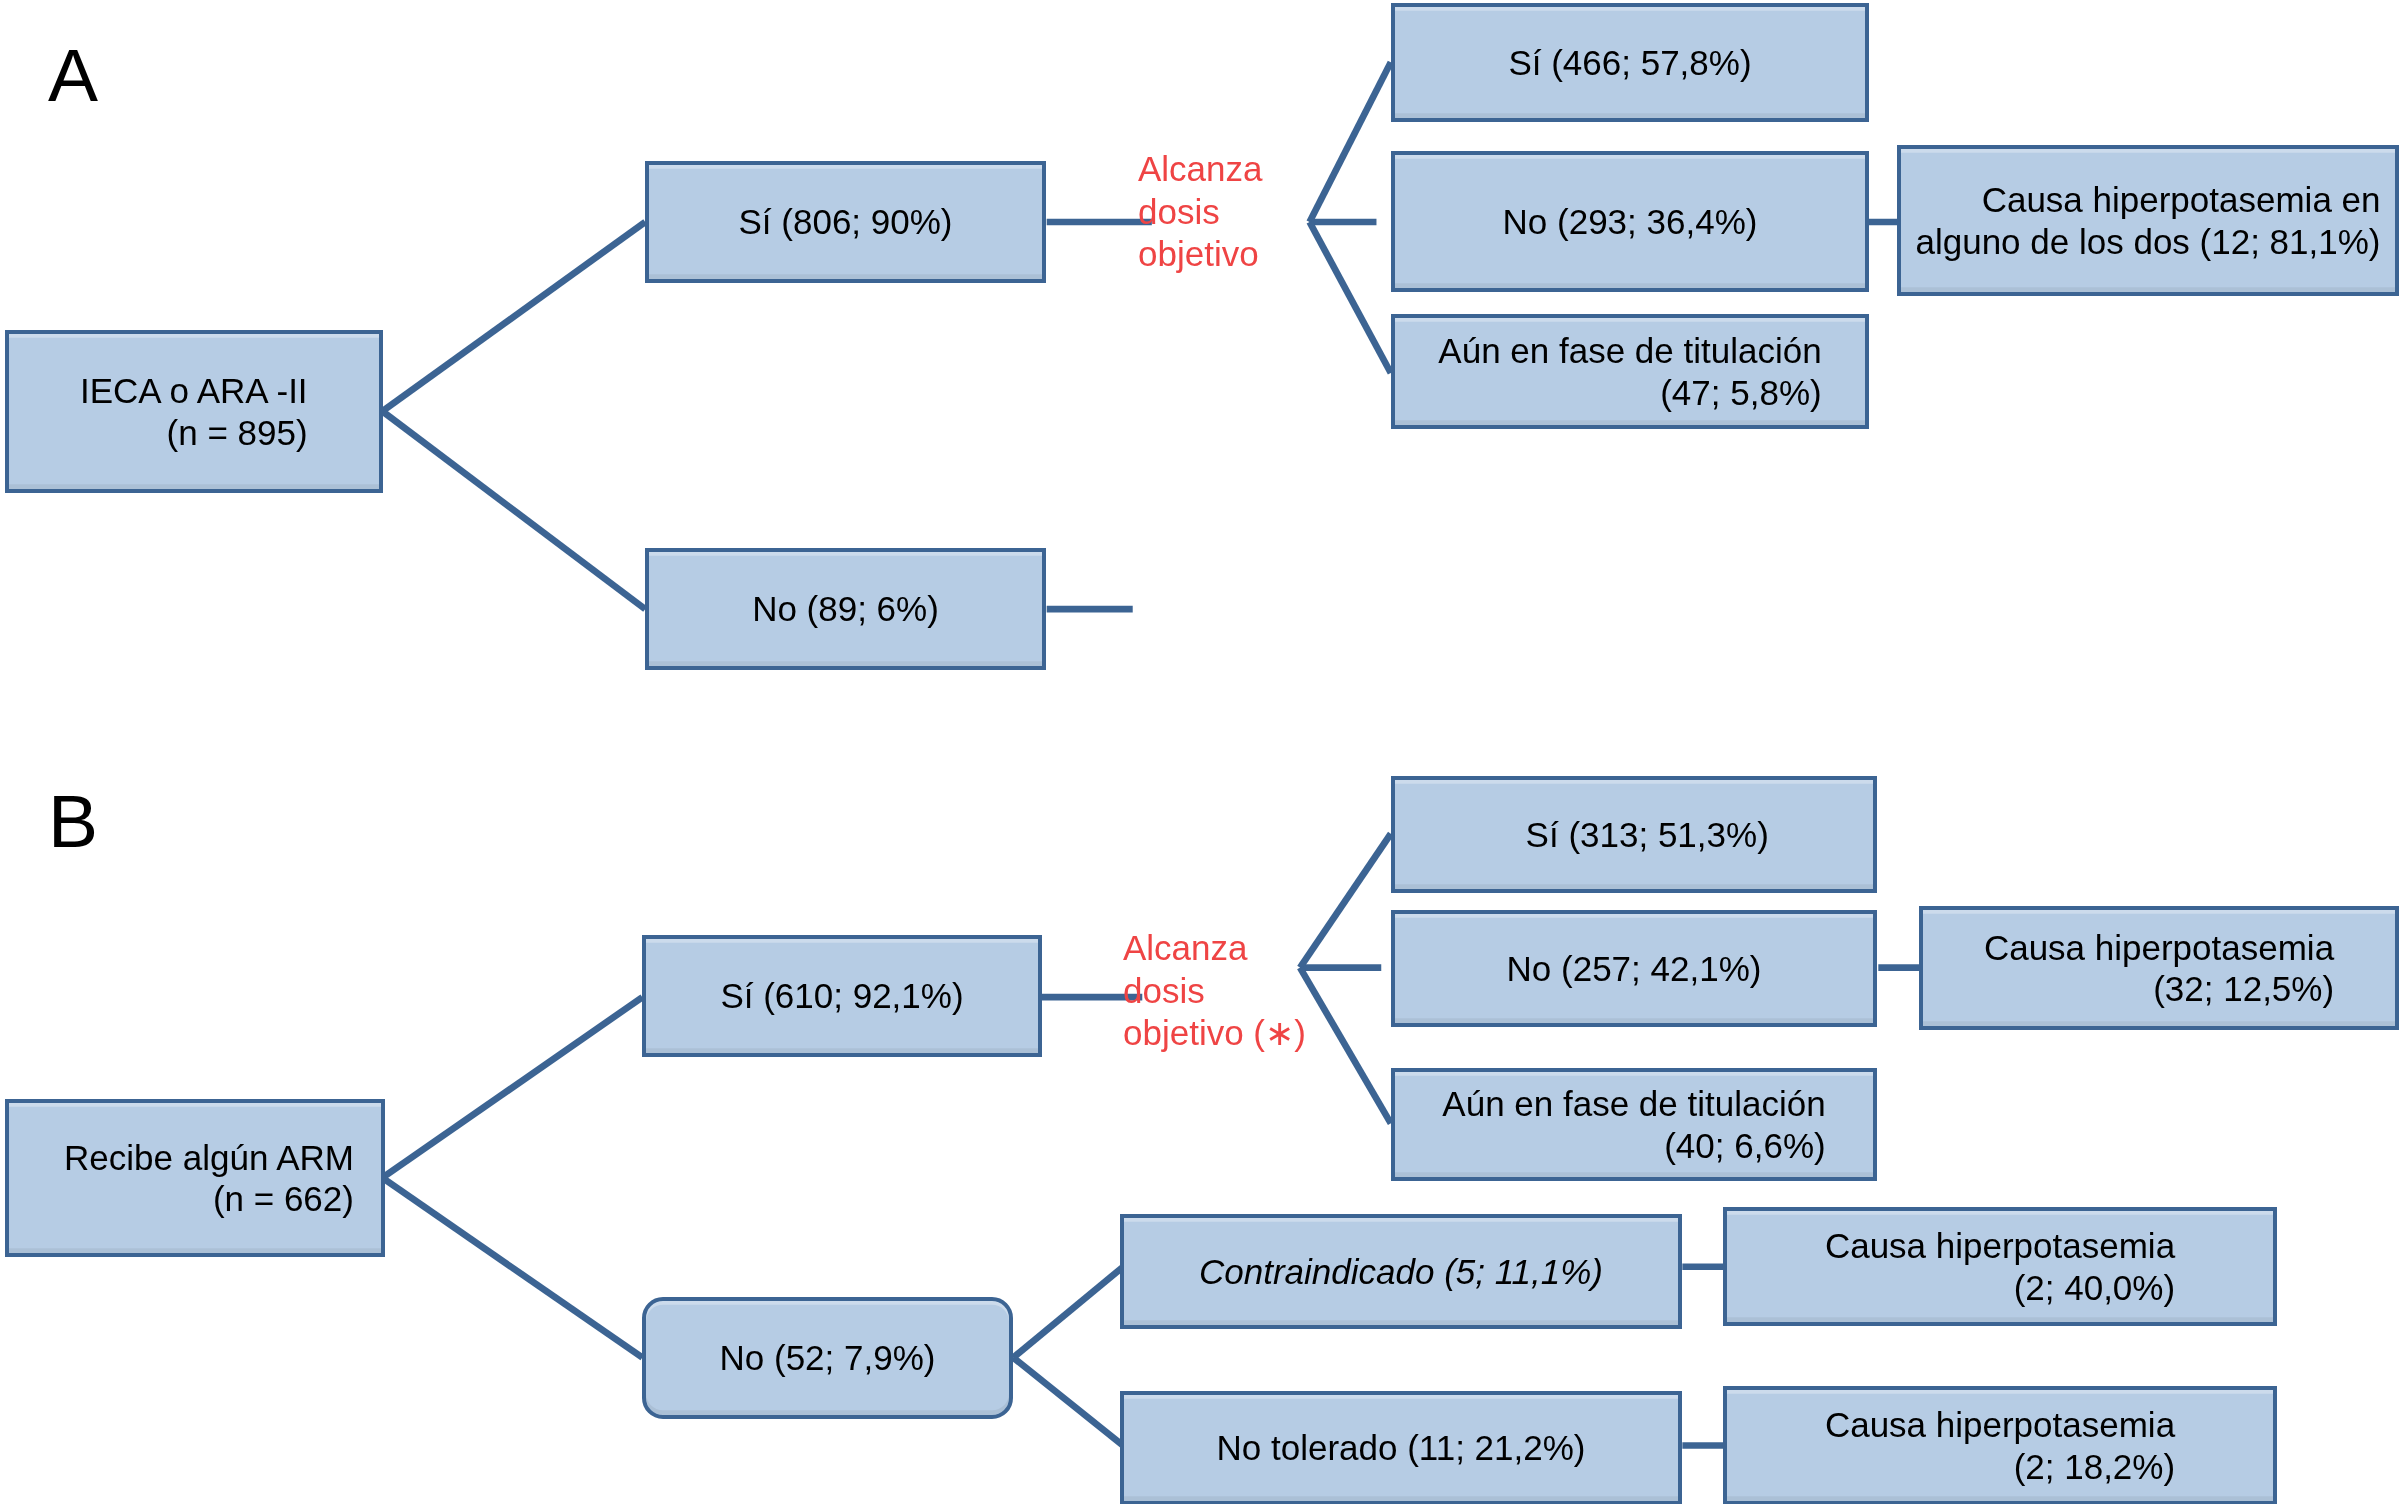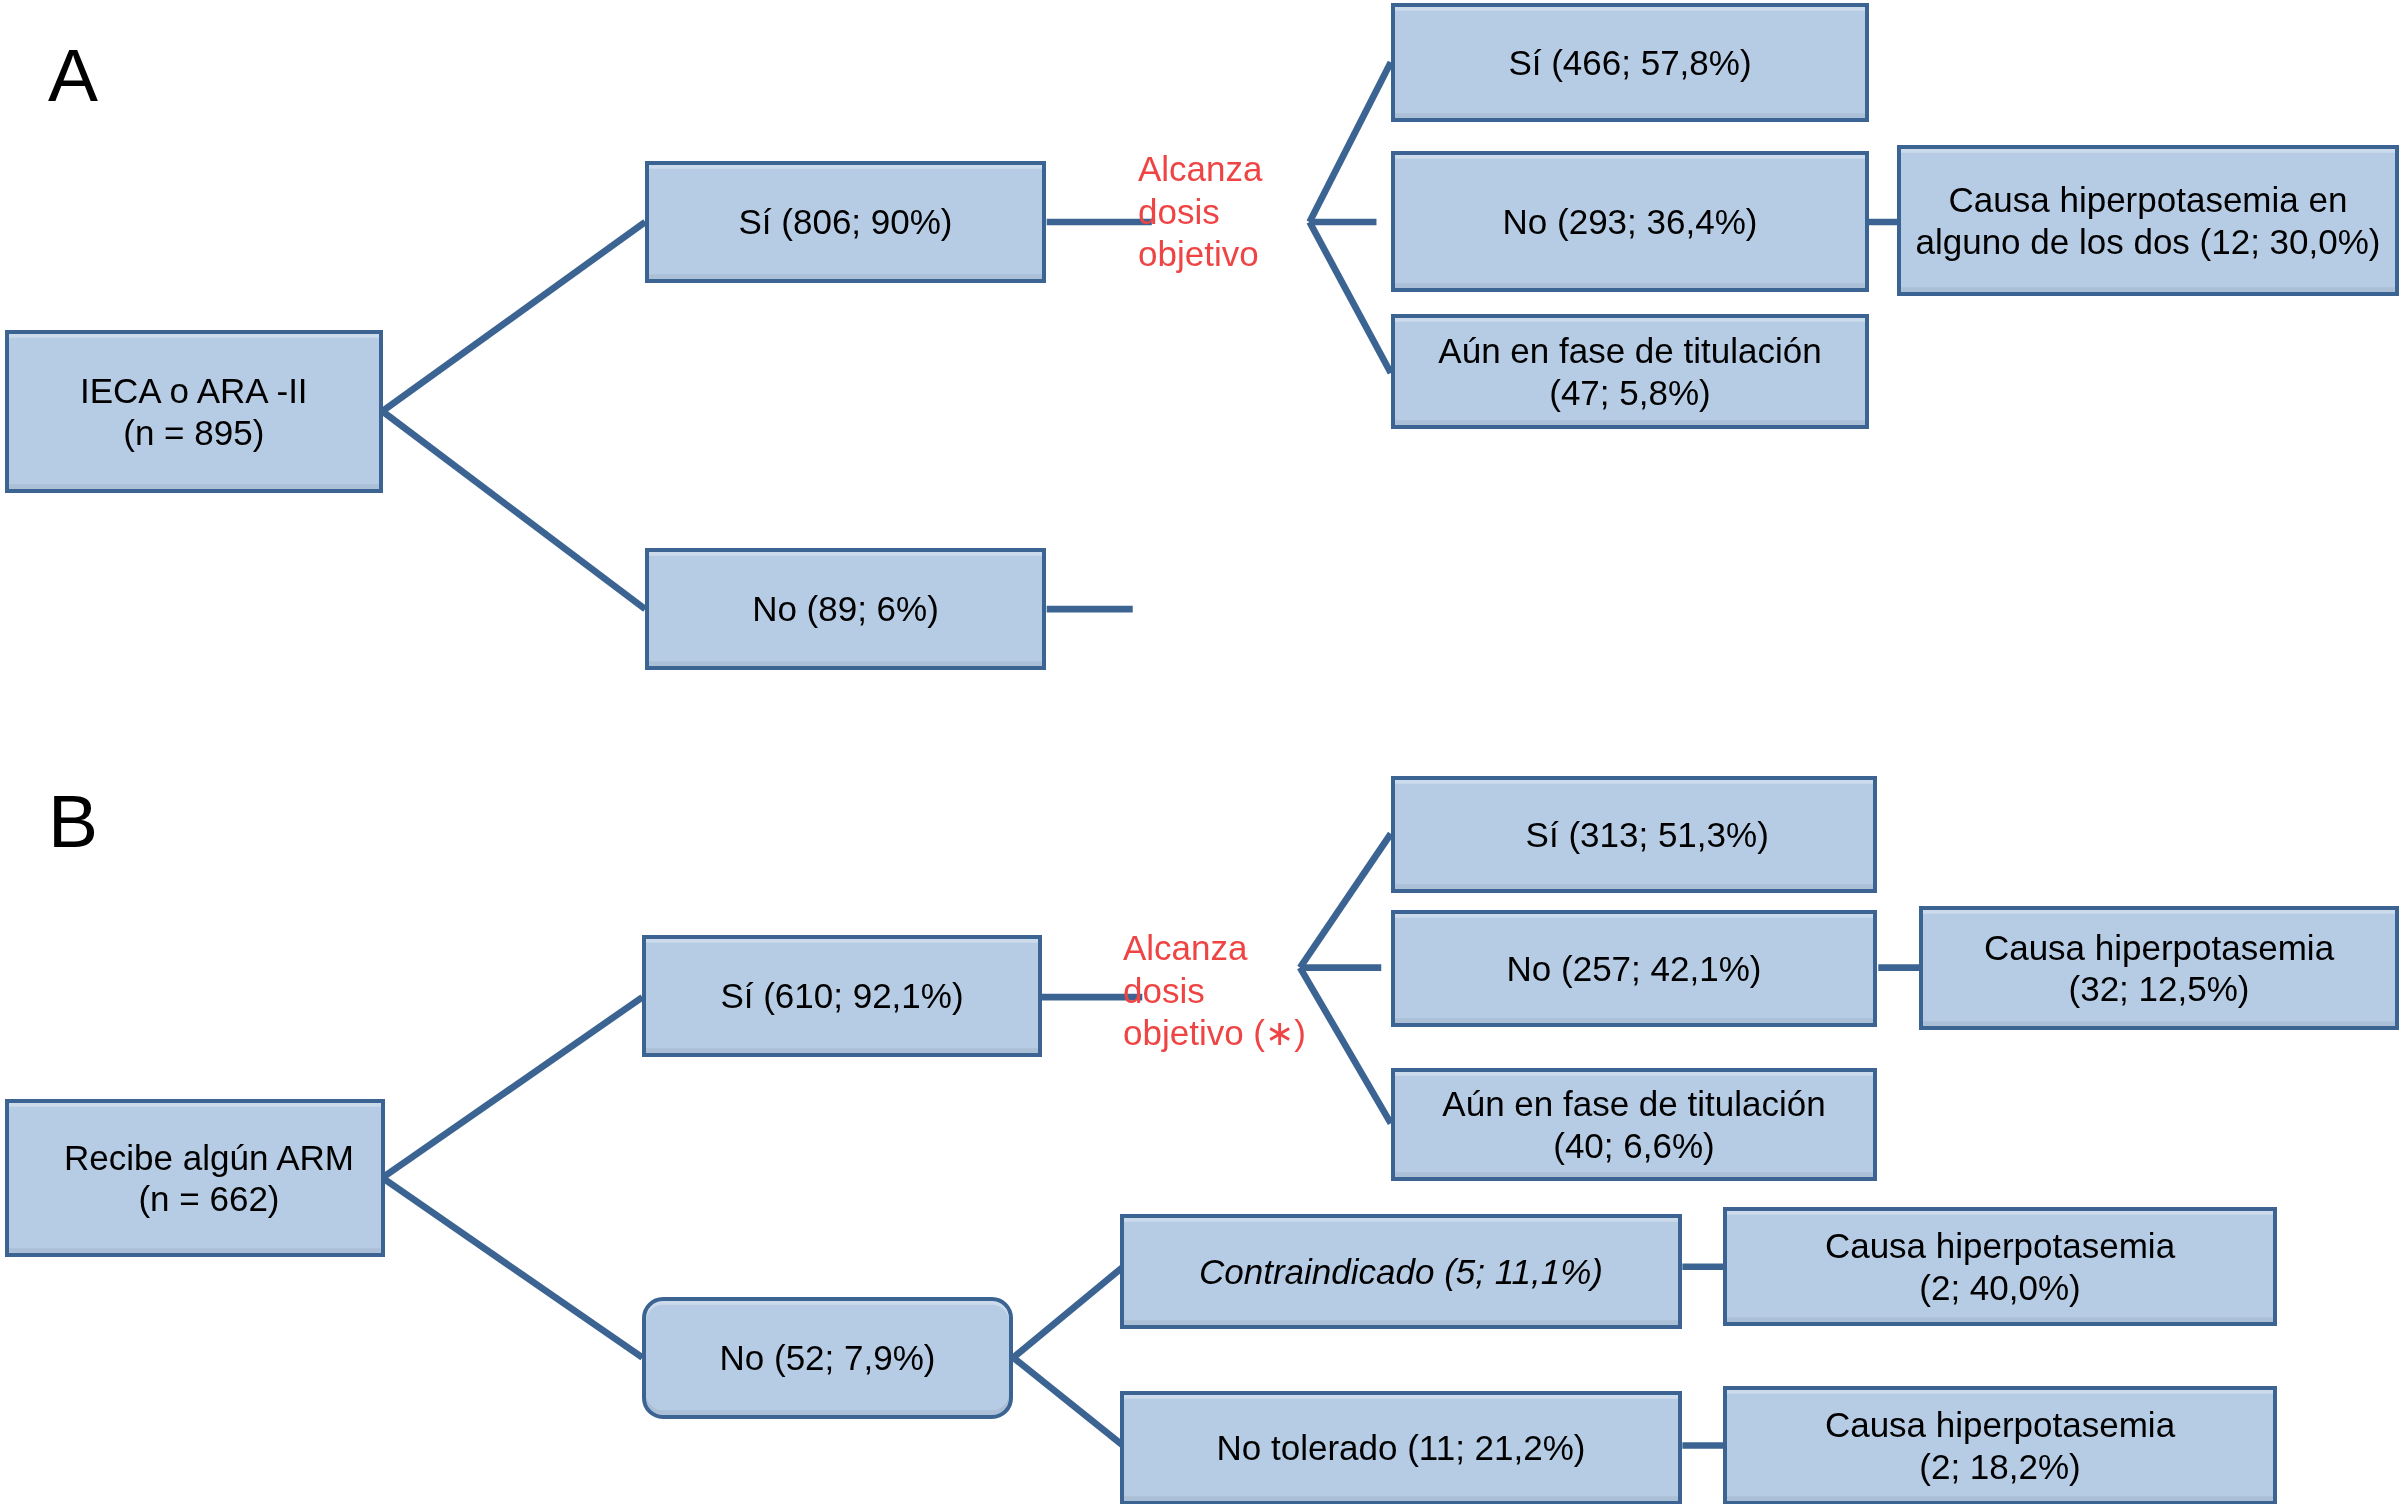--- a/index.html
+++ b/index.html
@@ -24,21 +24,21 @@
     pointer-events: none;
   }
   .node {
     position: absolute;
     box-sizing: border-box;
     background: #b6cce4;
     border: 4.8px solid #3c6493;
     display: flex;
     align-items: center;
     justify-content: center;
-    text-align: center;
+    text-align: right;
     color: #000000;
     font-size: 35px;
     line-height: 1.18;
     padding: 3.8px 9.6px;
     z-index: 2;
     box-shadow: inset 0 3.8px 0 rgba(255,255,255,0.30),
                 inset 0 -4.8px 0 rgba(0,0,0,0.06);
   }
   .node .txt { display: block; white-space: pre-line; }
   .panel-letter {
@@ -126,21 +126,21 @@
     <span class="txt">No (293; 36,4%)</span>
   </div>
 
   <div class="node" style="left:1391px; top:314px; width:478px; height:115px;">
     <span class="txt">Aún en fase de titulación
 (47; 5,8%)</span>
   </div>
 
   <div class="node" style="left:1897px; top:145px; width:502px; height:151px;">
     <span class="txt">Causa hiperpotasemia en
-alguno de los dos (12; 30,0%)</span>
+alguno de los dos (12; 81,1%)</span>
   </div>
 
 
   <div class="panel-letter" style="left:48px; top:784px;">B</div>
 
   <div class="node" style="left:4.8px; top:1099px; width:380px; height:158px;padding-left:38px;">
     <span class="txt">Recibe algún ARM
 (n = 662)</span>
   </div>
 

